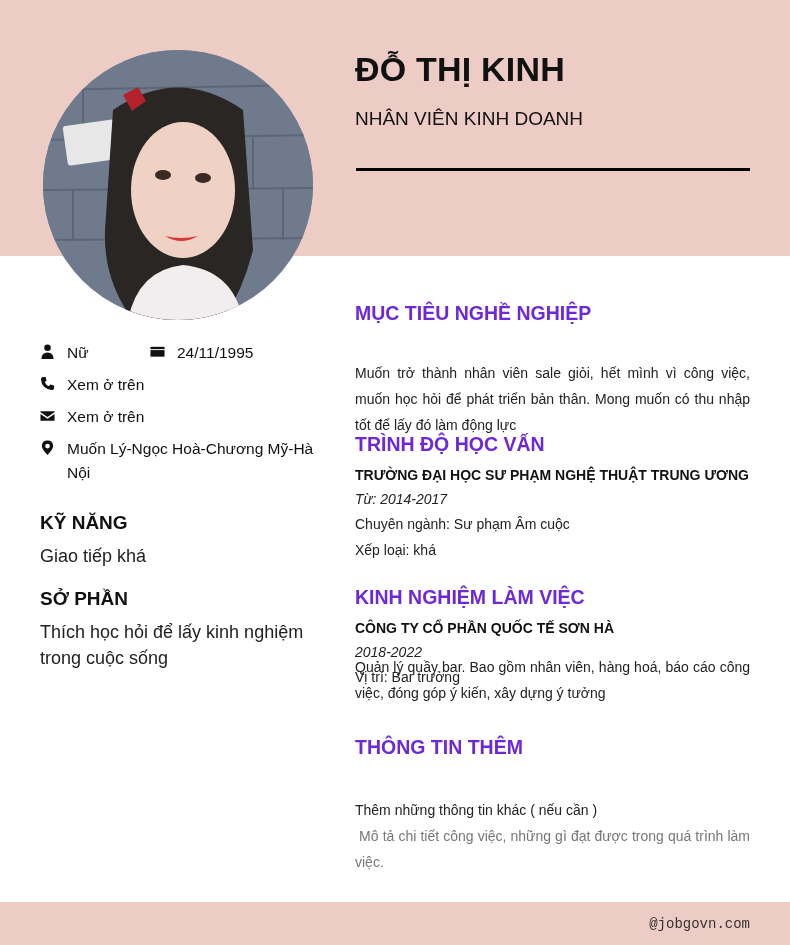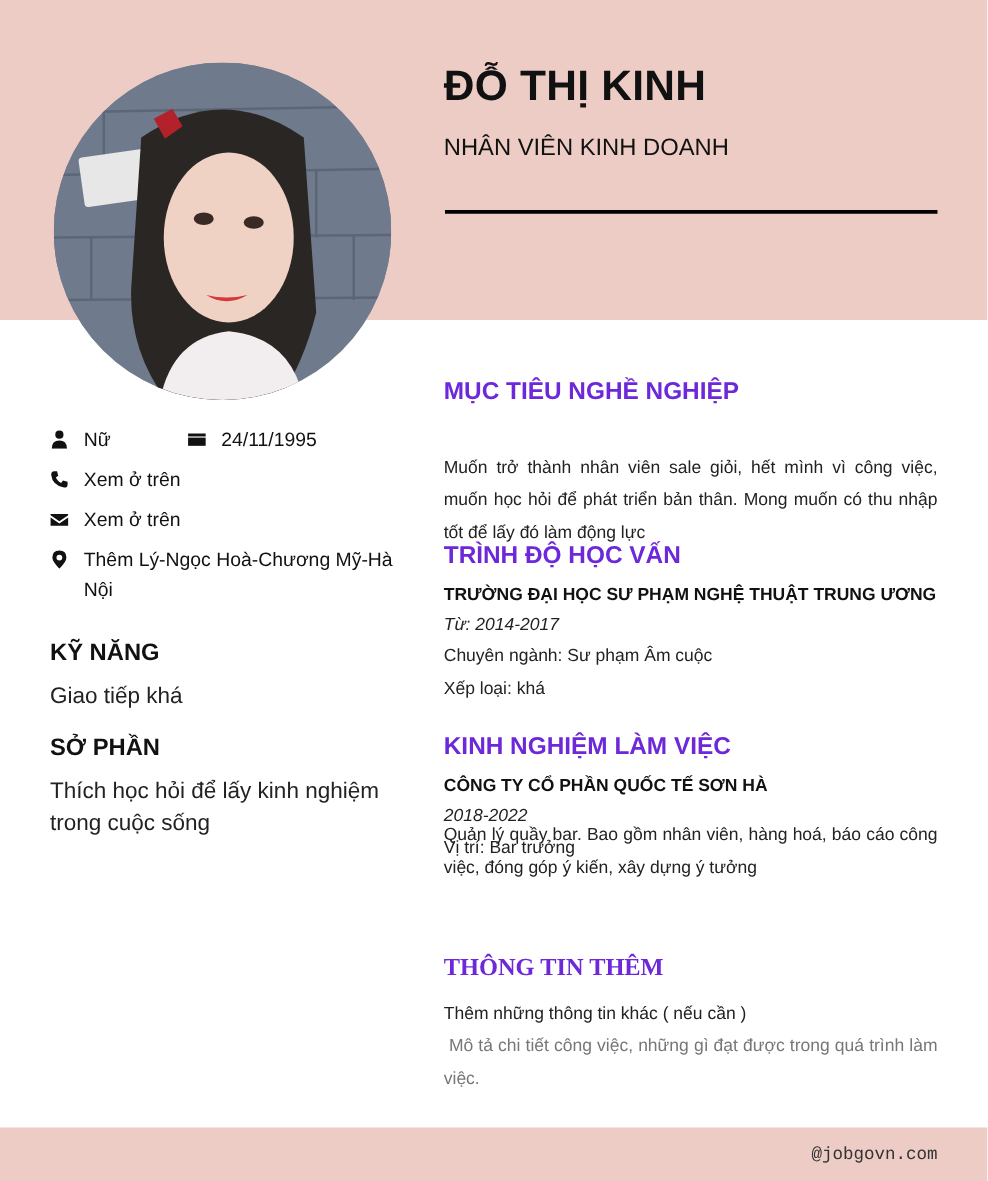--- a/index.html
+++ b/index.html
@@ -104,21 +104,21 @@
       </svg>
   </span>
   <span class="txt">Xem ở trên</span>
 </div>
 <div class="contact" style="left:40px; top:437px; width:290px;">
   <span class="ic">
     <svg viewBox="0 0 16 16">
         <path d="M8 0.5 Q14 0.5 14 6.5 Q14 10 8 16 Q2 10 2 6.5 Q2 0.5 8 0.5 Z M8 4 A2.5 2.5 0 1 0 8 9 A2.5 2.5 0 1 0 8 4 Z" fill-rule="evenodd"></path>
       </svg>
   </span>
-  <span class="txt">Thêm Lý-Ngọc Hoà-Chương Mỹ-Hà Nội</span>
+  <span class="txt">Muốn Lý-Ngọc Hoà-Chương Mỹ-Hà Nội</span>
 </div>
 
 <div class="left-h" style="top:512px;">KỸ NĂNG</div>
 <div class="left-p" style="top:543px;">Giao tiếp khá</div>
 
 <div class="left-h" style="top:588px;">SỞ PHẦN</div>
 <div class="left-p" style="top:619px;">Thích học hỏi để lấy kinh nghiệm trong cuộc sống</div>
 
 <div class="sec-h" style="top:302px;">MỤC TIÊU NGHỀ NGHIỆP</div>
 <div class="sec-p" style="top:332px;margin-top:28px;">Muốn trở thành nhân viên sale giỏi, hết mình vì công việc, muốn học hỏi để phát triển bản thân. Mong muốn có thu nhập tốt để lấy đó làm động lực</div>
@@ -128,18 +128,18 @@
 <div class="sec-p italic" style="top:486px;">Từ: 2014-2017</div>
 <div class="sec-p" style="top:511px;">Chuyên ngành: Sư phạm Âm cuộc</div>
 <div class="sec-p" style="top:537px;">Xếp loại: khá</div>
 
 <div class="sec-h" style="top:586px;">KINH NGHIỆM LÀM VIỆC</div>
 <div class="sub-h" style="top:620px;">CÔNG TY CỔ PHẦN QUỐC TẾ SƠN HÀ</div>
 <div class="sec-p italic" style="top:639px;">2018-2022</div>
 <div class="sec-p" style="top:664px;">Vị trí: Bar trưởng</div>
 <div class="sec-p" style="top:654px;">Quản lý quầy bar. Bao gồm nhân viên, hàng hoá, báo cáo công việc, đóng góp ý kiến, xây dựng ý tưởng</div>
 
-<div class="sec-h" style="top:764px;font-family:Liberation Serif, serif;">THÔNG TIN THÊM</div>
+<div class="sec-h" style="top:736px;">THÔNG TIN THÊM</div>
 <div class="sec-p" style="top:797px;">Thêm những thông tin khác ( nếu cần )</div>
 <div class="sec-p muted" style="top:823px; white-space:pre-wrap;"> Mô tả chi tiết công việc, những gì đạt được trong quá trình làm việc.</div>
 
 <div class="footer-band"></div>
 <div class="footer-text">@jobgovn.com</div>
 
 </body></html>

